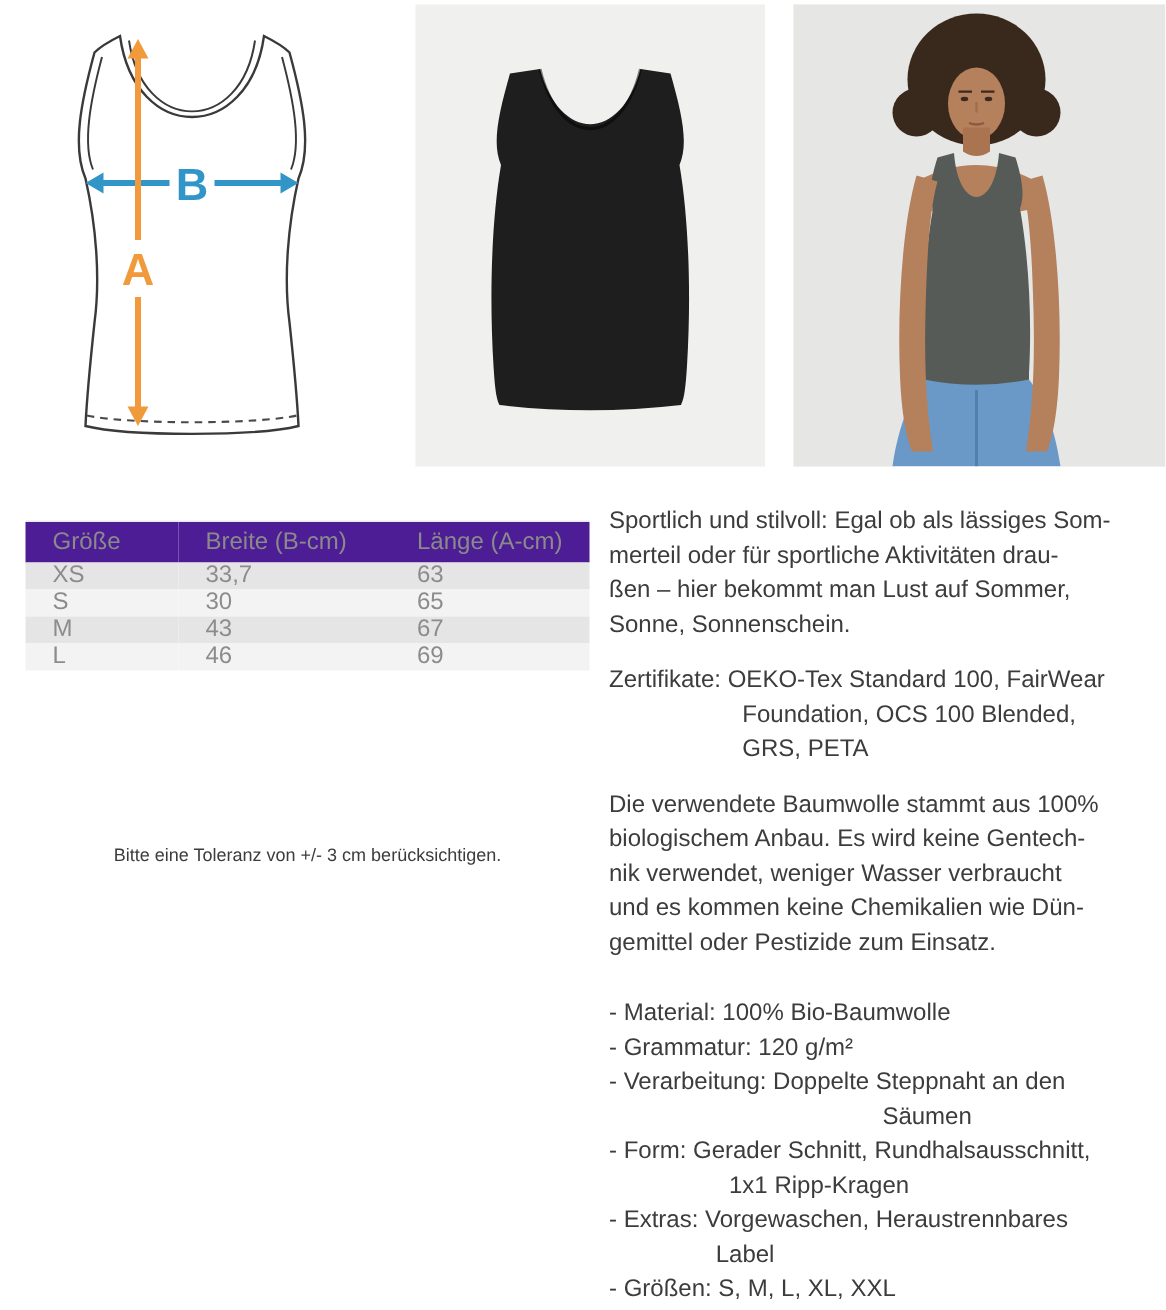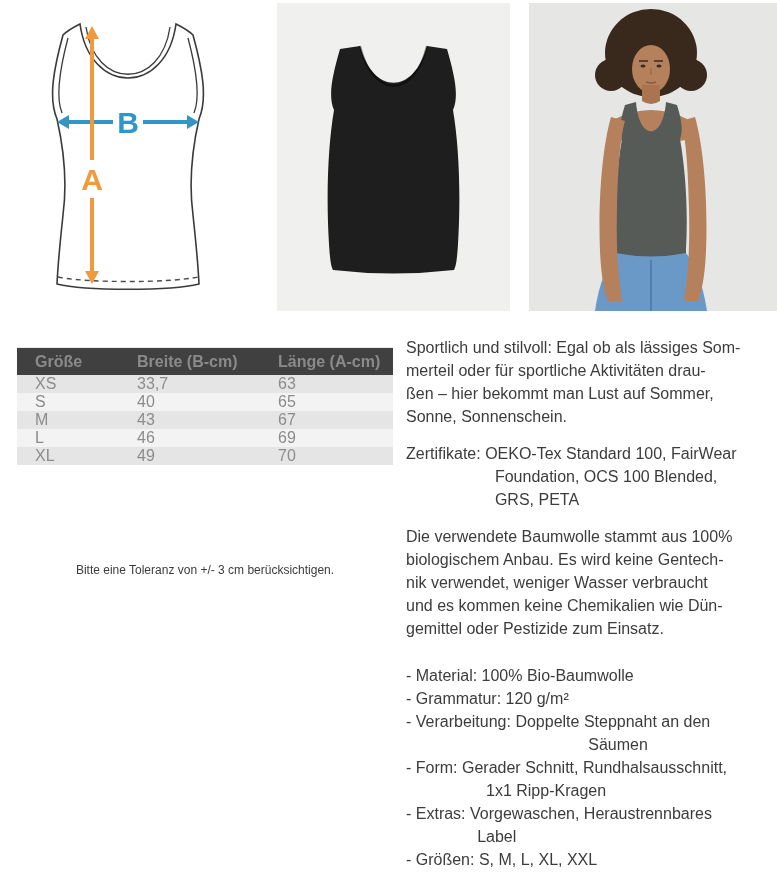--- a/index.html
+++ b/index.html
@@ -6,22 +6,22 @@
   .page{position:relative;width:777px;height:873px;background:#ffffff;overflow:hidden;
         font-family:"Liberation Sans",sans-serif;color:#3e3e3e;}
   .panel{position:absolute;overflow:hidden;}
   .panel svg{display:block;width:100%;height:100%;}
   .panel-diagram{left:0;top:0;width:265px;height:310px;background:#ffffff;}
   .panel-flat{left:277px;top:3px;width:233px;height:308px;background:#f0f0ee;}
   .panel-model{left:529px;top:3px;width:248px;height:308px;background:#e6e6e4;}
 
   .size-table{position:absolute;left:17px;top:347px;width:376px;border-collapse:collapse;
               table-layout:fixed;font-size:16px;color:#8c8c8c;}
-  .size-table th{font-weight:bold;text-align:left;padding:0 0 0 18px;height:27px;
-                 background:#404040;border-top:1px solid #e9e9e9;color:#8a8a8a;}
+  .size-table th{font-weight:normal;text-align:left;padding:0 0 0 18px;height:27px;
+                 background:#4c1d95;border-top:1px solid #e9e9e9;color:#8a8a8a;}
   .size-table td{padding:0 0 0 18px;height:18px;}
   .size-table tr.odd{background:#e5e5e5;}
   .size-table tr.even{background:#f3f3f3;}
 
   .tolerance-note{position:absolute;left:17px;top:563px;width:376px;text-align:center;
                   font-size:12px;color:#3c3c3c;}
 
   .desc{position:absolute;left:406px;top:336px;width:371px;font-size:16px;line-height:23px;color:#3c3c3c;}
   .para{white-space:pre-wrap;margin:0 0 14px 0;}
   .para.specs{margin-top:24px;}
@@ -99,37 +99,32 @@
       </tr>
     </thead>
     <tbody>
       <tr class="odd">
         <td>XS</td>
         <td>33,7</td>
         <td>63</td>
       </tr>
       <tr class="even">
         <td>S</td>
-        <td>40</td>
+        <td>30</td>
         <td>65</td>
       </tr>
       <tr class="odd">
         <td>M</td>
         <td>43</td>
         <td>67</td>
       </tr>
       <tr class="even">
         <td>L</td>
         <td>46</td>
         <td>69</td>
-      </tr>
-      <tr class="odd">
-        <td>XL</td>
-        <td>49</td>
-        <td>70</td>
       </tr>
     </tbody>
   </table>
 
   <div class="tolerance-note">Bitte eine Toleranz von +/- 3 cm berücksichtigen.</div>
 
   <div class="desc">
     <div class="para">Sportlich und stilvoll: Egal ob als lässiges Som-
 merteil oder für sportliche Aktivitäten drau-
 ßen – hier bekommt man Lust auf Sommer,

